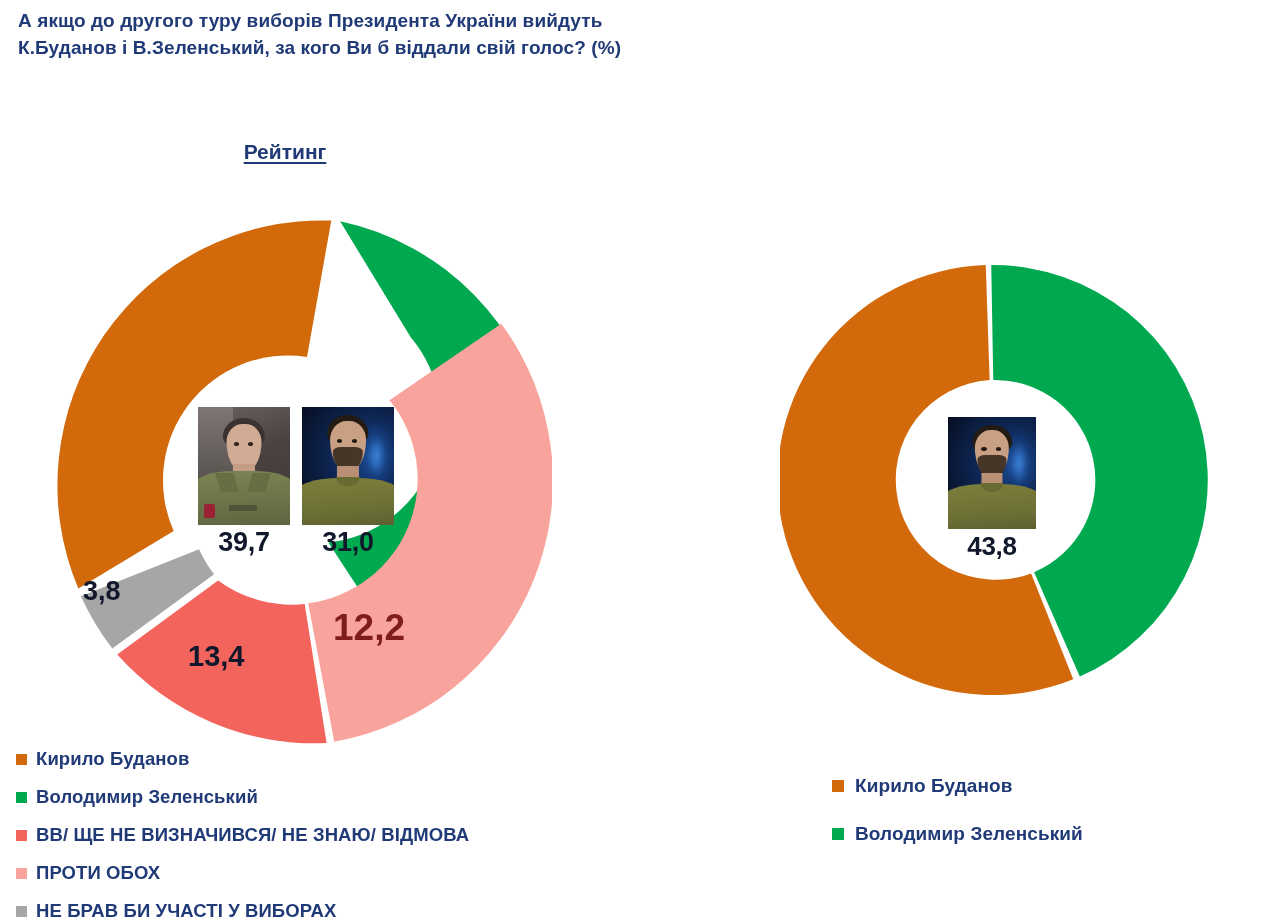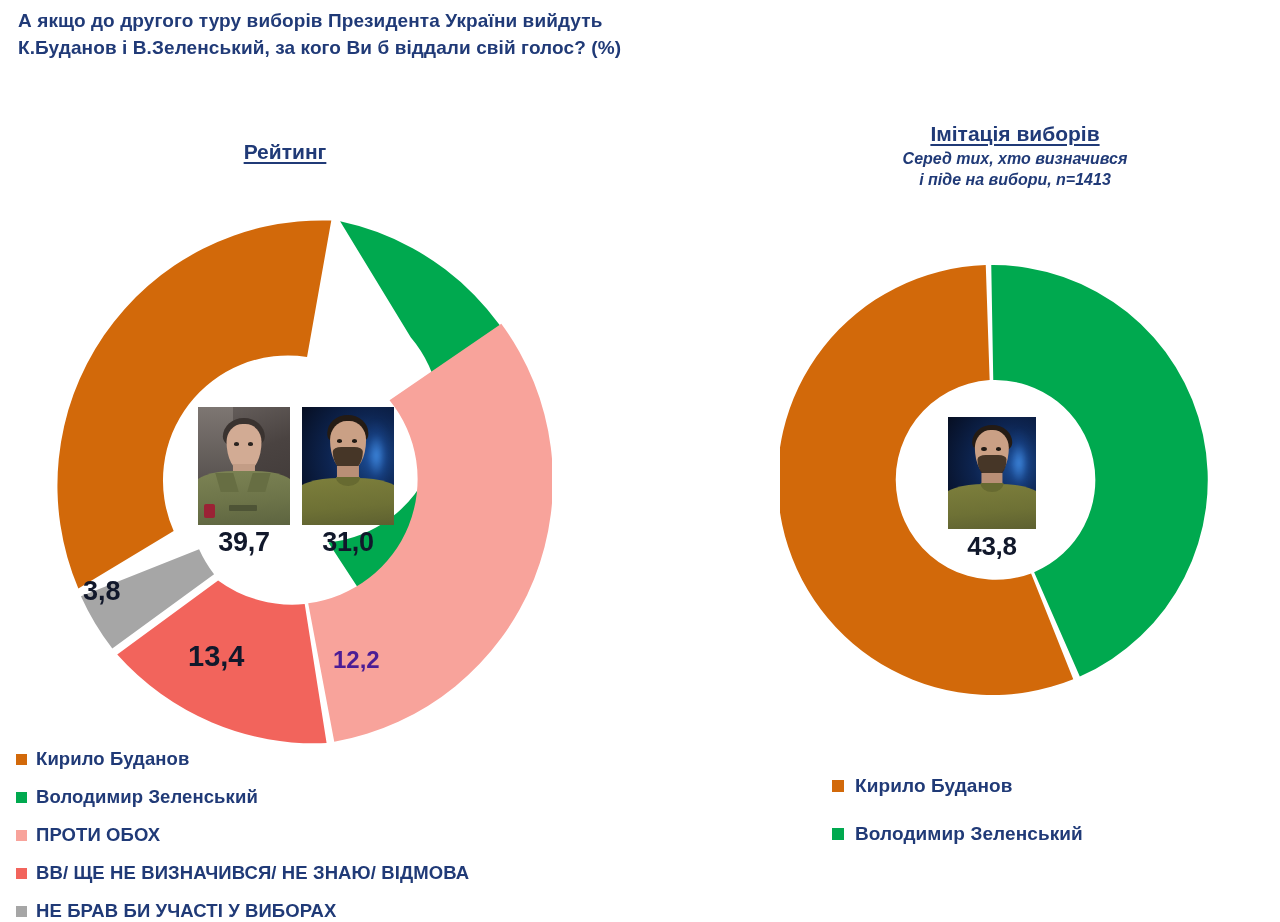--- a/index.html
+++ b/index.html
@@ -186,51 +186,46 @@
           <span class="shirt"></span>
           <span class="collar"></span>
       </span>
       <span class="val">31,0</span>
     </div>
   </div>
 
   <div style="position:absolute;left:0;top:0;width:1208px;height:922px;pointer-events:none;padding-left:17px;">
     <span style="position:absolute;left:83px;top:576px;font-size:27px;font-weight:bold;color:#11182b;">3,8</span>
     <span style="position:absolute;left:188px;top:634px;font-size:29px;font-weight:bold;color:#11182b;margin-top:6px;">13,4</span>
-    <span style="position:absolute;left:333px;top:646px;font-size:24px;font-weight:bold;color:#4c1d95;">12,2</span>
+    <span style="position:absolute;left:333px;top:607px;font-size:37px;font-weight:bold;color:#7f1d1d;">12,2</span>
   </div>
 
   <div class="legend" id="left-legend">
     <div class="legend-item">
       <span class="swatch" style="background:#d2690a"></span>
       <span class="legend-label">Кирило Буданов</span>
     </div>
     <div class="legend-item">
       <span class="swatch" style="background:#00a94f"></span>
       <span class="legend-label">Володимир Зеленський</span>
     </div>
     <div class="legend-item">
+      <span class="swatch" style="background:#f2645c"></span>
+      <span class="legend-label">ВВ/ ЩЕ НЕ ВИЗНАЧИВСЯ/ НЕ ЗНАЮ/ ВІДМОВА</span>
+    </div>
+    <div class="legend-item">
       <span class="swatch" style="background:#f8a39b"></span>
       <span class="legend-label">ПРОТИ ОБОХ</span>
     </div>
     <div class="legend-item">
-      <span class="swatch" style="background:#f2645c"></span>
-      <span class="legend-label">ВВ/ ЩЕ НЕ ВИЗНАЧИВСЯ/ НЕ ЗНАЮ/ ВІДМОВА</span>
-    </div>
-    <div class="legend-item">
       <span class="swatch" style="background:#a6a6a6"></span>
       <span class="legend-label">НЕ БРАВ БИ УЧАСТІ У ВИБОРАХ</span>
     </div>
   </div>
 
-  <div class="panel-heading" id="right-heading">
-    <span class="h-main">Імітація виборів</span>
-    <span class="h-sub">Серед тих, хто визначився</span>
-    <span class="h-sub">і піде на вибори, n=1413</span>
-  </div>
 
   <div class="donut-wrap" id="right-donut-wrap">
     <svg class="donut-svg" viewBox="0 0 430 510">
 
       <g>
 
         <path d="M 211.25 40.03 A 215 215 0 0 1 299.82 451.61 L 254.14 347.15 A 100 100 0 0 0 213.25 155.01 Z" fill="#00a94f"></path>
 
         <path d="M 293.26 454.26 A 215 215 0 1 1 205.75 40.10 L 209.65 155.03 A 100 100 0 1 0 251.10 348.38 Z" fill="#d2690a"></path>
       </g>

